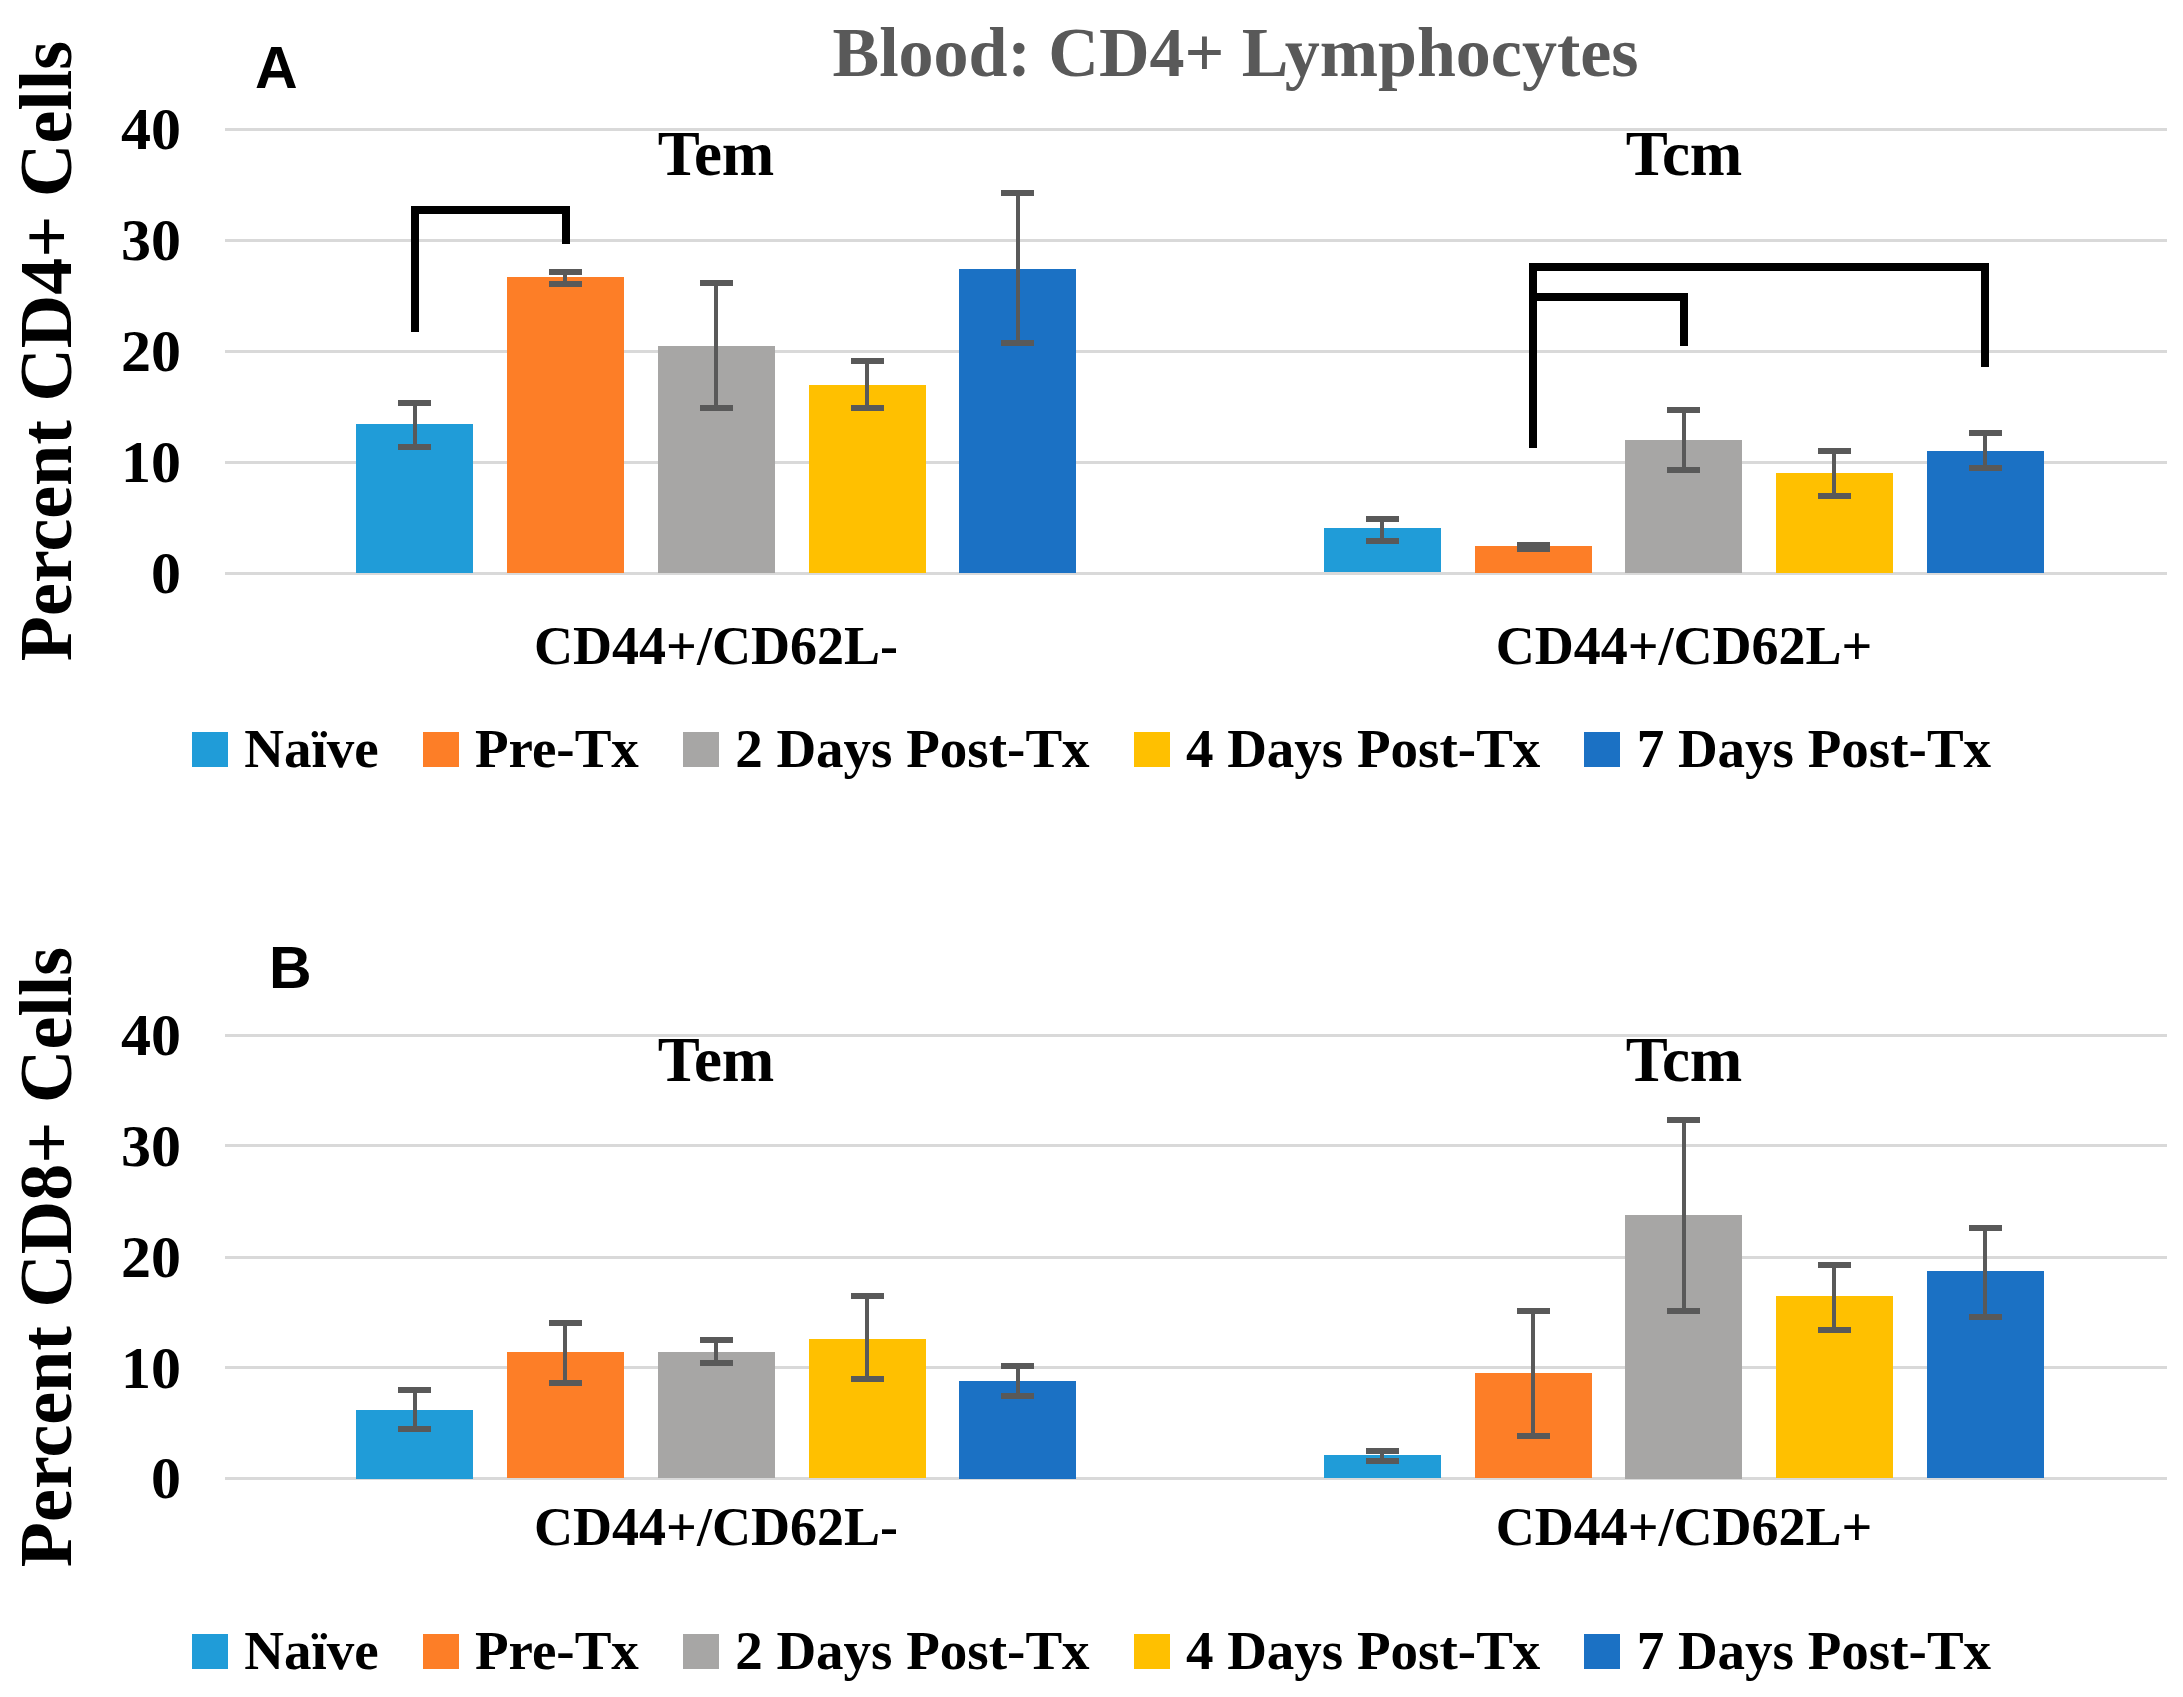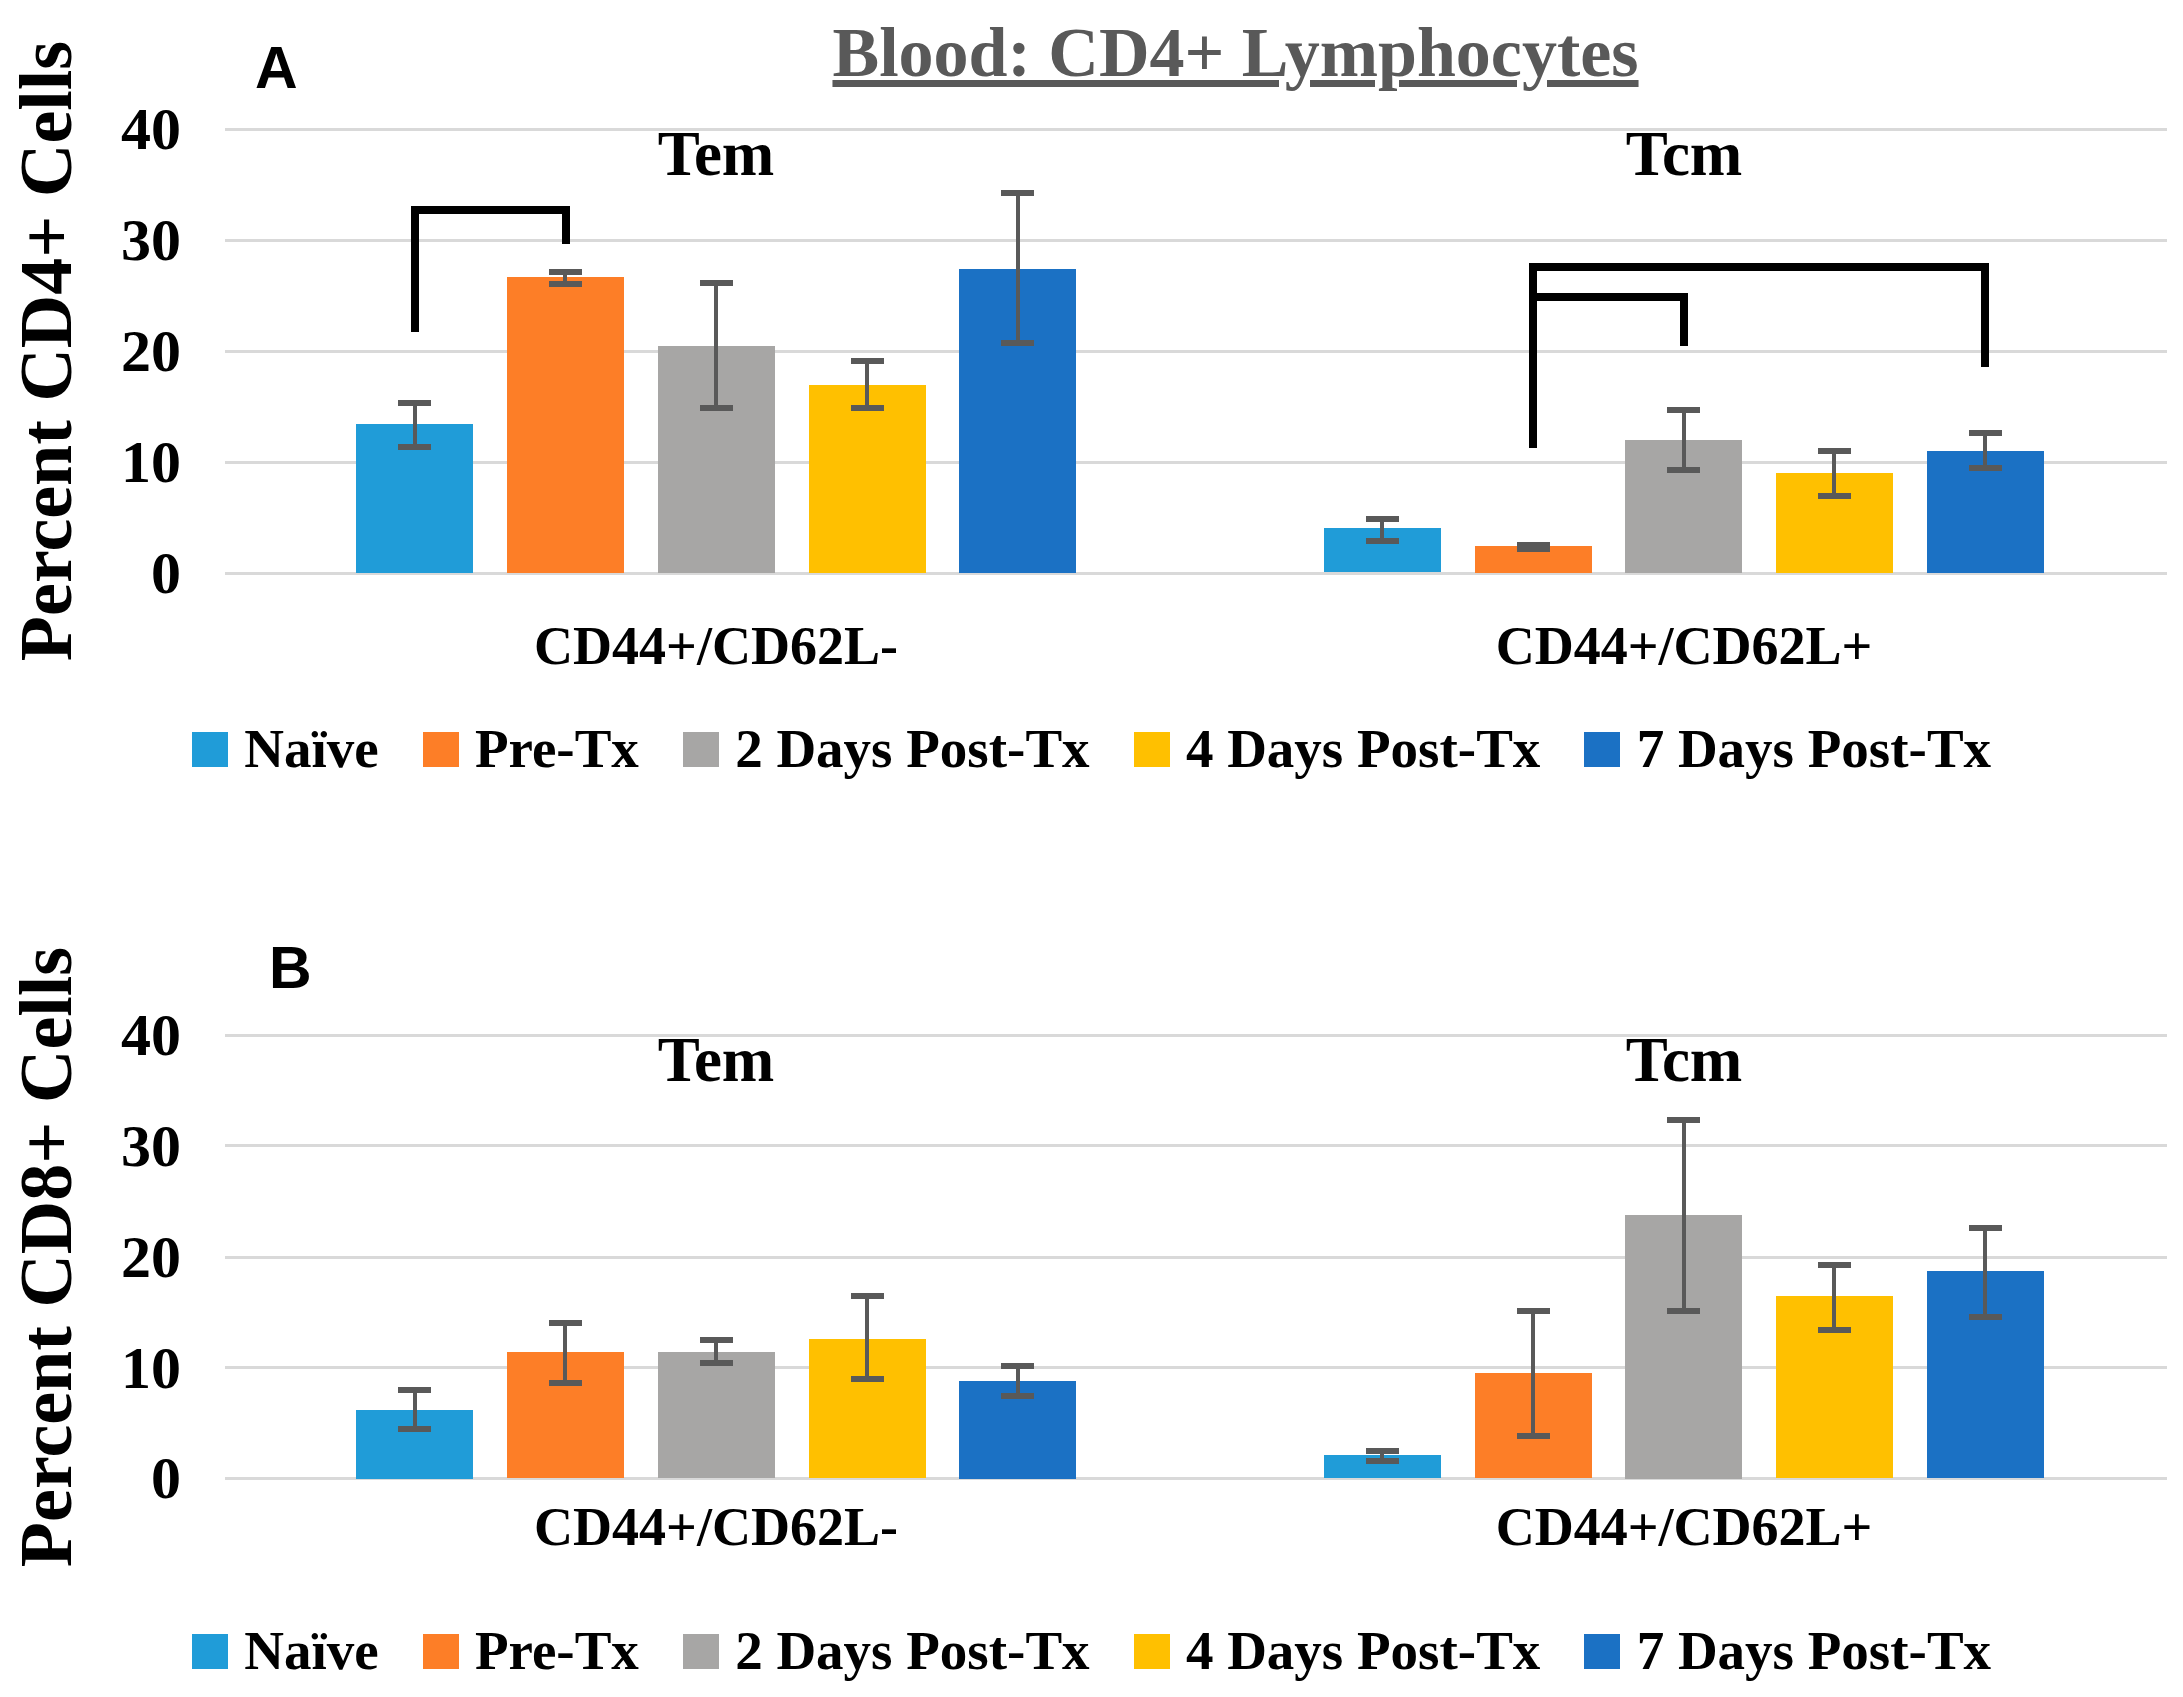--- a/index.html
+++ b/index.html
@@ -12,21 +12,20 @@
     font-family:"Liberation Serif","DejaVu Serif",serif;
   }
   .panel-title{
     position:absolute;
     left:288px; right:0;
     text-align:center;
     font-size:70px;
     font-weight:bold;
     white-space:nowrap;
     line-height:1.1;
-    text-decoration:underline;
   }
   .panel-letter{
     position:absolute;
     font-family:"Liberation Sans","DejaVu Sans",sans-serif;
     font-size:59px;
     font-weight:bold;
     color:#000000;
     line-height:1;
   }
   .y-axis-label{

